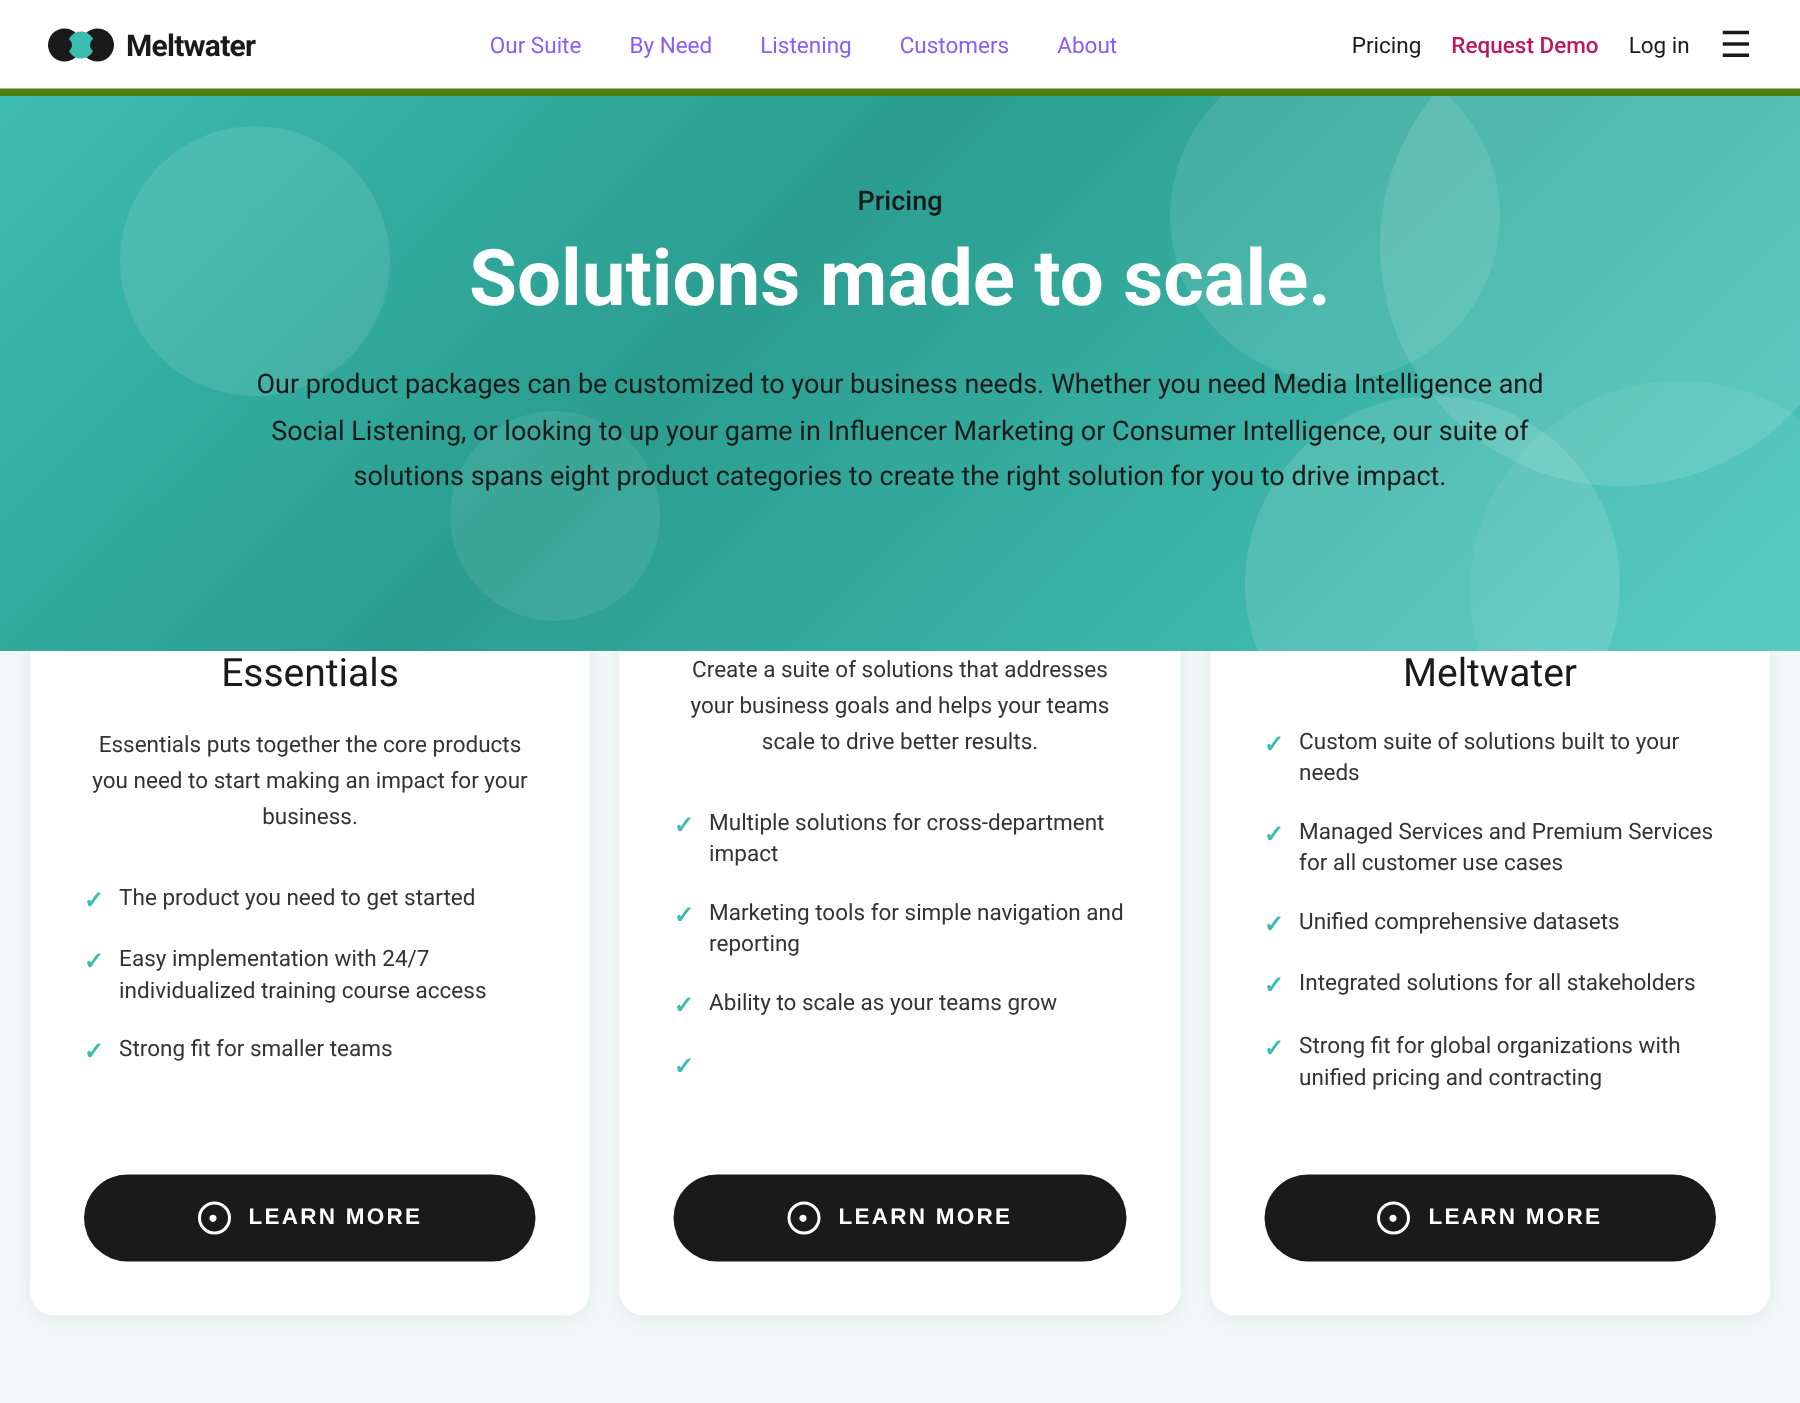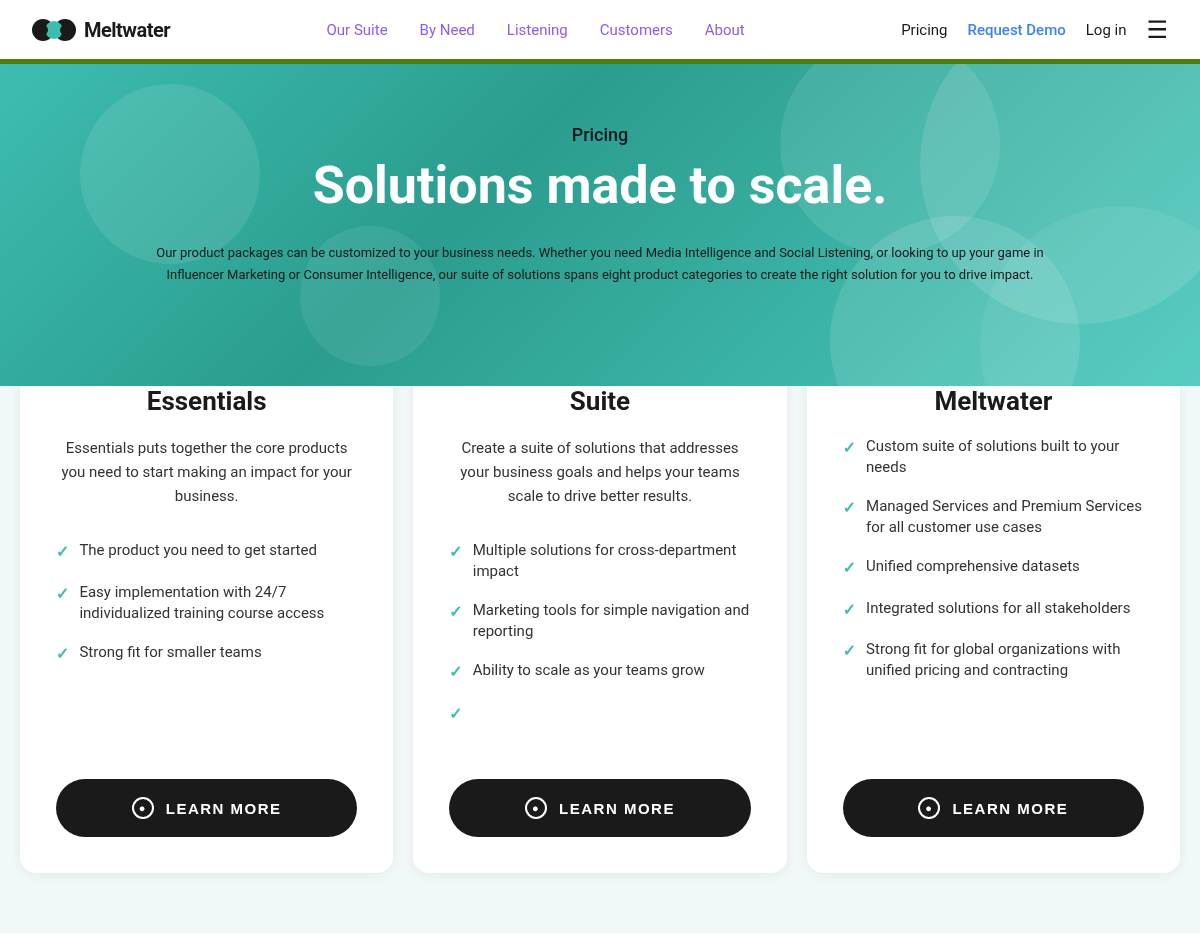--- a/index.html
+++ b/index.html
@@ -12,21 +12,21 @@
       border-bottom: 5px solid #4d7c0f; position: relative; z-index: 10;
     }
     .nav-logo { display: flex; align-items: center; gap: 8px; cursor: pointer; }
     .nav-logo-icon { width: 44px; height: 28px; }
     .nav-logo-text { font-size: 20px; font-weight: 700; color: #1a1a1a; letter-spacing: -0.5px; }
     .nav-links { display: flex; gap: 32px; align-items: center; }
     .nav-link { font-size: 15px; color: #8b5cf6; cursor: pointer; text-decoration: none; }
     .nav-right { display: flex; align-items: center; gap: 20px; }
     .nav-right-link { font-size: 15px; color: #1a1a1a; cursor: pointer; text-decoration: none; }
     .nav-demo-btn {
-      font-size: 15px; color: #3b82f6; cursor: pointer; font-weight: 500;
+      font-size: 15px; color: #be185d; cursor: pointer; font-weight: 500;
     }
     .nav-hamburger { font-size: 24px; cursor: pointer; color: #1a1a1a; }
 
     
     .hero {
       background: #3dbdb0;
       background: linear-gradient(135deg, #3dbdb0 0%, #2a9d8f 40%, #4cc9be 100%);
       position: relative; overflow: hidden;
       padding: 60px 40px 100px;
       text-align: center;
@@ -61,21 +61,21 @@
     .hero-subtitle {
       font-size: 18px; color: #1a1a1a; margin-bottom: 12px;
       position: relative; z-index: 2; font-weight: 500;
     }
     .hero-title {
       font-size: 52px; font-weight: 700; color: #fff;
       line-height: 1.1; margin-bottom: 28px;
       position: relative; z-index: 2;
     }
     .hero-description {
-      font-size: 13px; color: #1a1a1a; max-width: 900px;
+      font-size: 18px; color: #1a1a1a; max-width: 900px;
       margin: 0 auto; line-height: 1.7;
       position: relative; z-index: 2;
     }
 
     
     .cards-section {
       background: #f0f9f8;
       padding: 0 20px 60px;
       margin-top: -40px;
     }
@@ -83,21 +83,21 @@
       display: grid; grid-template-columns: 1fr 1fr 1fr;
       gap: 20px; max-width: 1160px; margin: 0 auto;
     }
     .card {
       background: #fff; border-radius: 16px;
       padding: 40px 36px 36px;
       display: flex; flex-direction: column;
       box-shadow: 0 2px 12px rgba(0,0,0,0.06);
     }
     .card-title {
-      font-size: 26px; font-weight: 700; color: #1a1a1a;
+      font-size: 26px; font-weight: 400; color: #1a1a1a;
       text-align: center; margin-bottom: 20px;
     }
     .card-desc {
       font-size: 15px; color: #333; text-align: center;
       line-height: 1.6; margin-bottom: 32px;
     }
     .card-features { list-style: none; flex: 1; margin-bottom: 36px; }
     .card-features li {
       display: flex; gap: 10px; align-items: flex-start;
       font-size: 15px; color: #333; margin-bottom: 18px; line-height: 1.4;
@@ -183,21 +183,20 @@
           <span>Strong fit for smaller teams</span>
         </li>
       </ul>
       <button class="learn-more-btn">
         <span class="btn-icon">●</span>
         <span>LEARN MORE</span>
       </button>
     </div>
 
     <div class="card">
-      <h2 class="card-title">Suite</h2>
       <p class="card-desc">Create a suite of solutions that addresses your business goals and helps your teams scale to drive better results.</p>
       <ul class="card-features">
         <li>
           <span class="check-icon">✓</span>
           <span>Multiple solutions for cross-department impact</span>
         </li>
         <li>
           <span class="check-icon">✓</span>
           <span>Marketing tools for simple navigation and reporting</span>
         </li>

